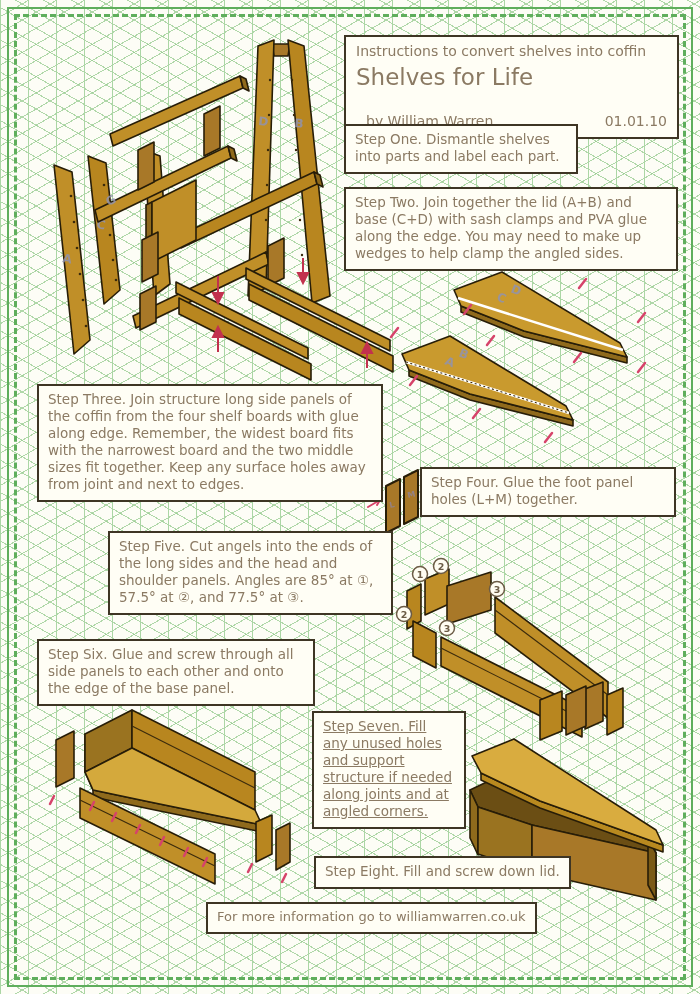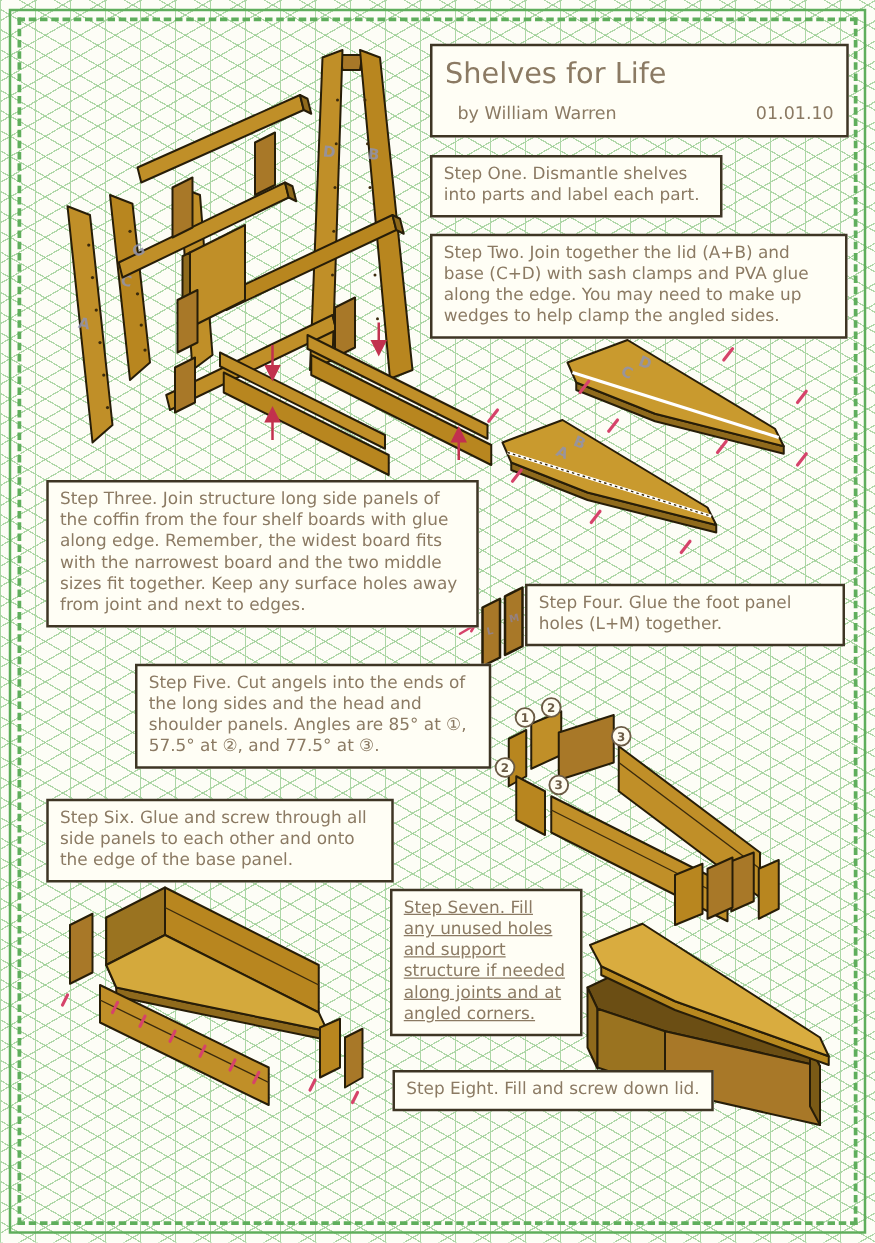--- a/index.html
+++ b/index.html
@@ -19,21 +19,21 @@
   svg.illus{position:absolute;left:0;top:0;z-index:1;}
   .tbox{
     position:absolute;z-index:2;
     background:#FFFEF5;border:2px solid #3E3524;
     color:#8B7A63;padding:5px 9px 7px;
     font-size:13.5px;line-height:1.26;
   }
   .fit{width:max-content;}
   .title-box{padding:6px 10px 7px;}
   .tagline{font-size:14px;}
-  .big-title{font-size:23px;margin:2px 0 9px;}
+  .big-title{font-size:23px;margin:2px 0 21px;}
   .byline{display:flex;justify-content:space-between;font-size:14px;margin-left:10px;}
   .wood{stroke:#271D08;stroke-width:1.6;stroke-linejoin:round;}
   .wood2{stroke:#271D08;stroke-width:2;stroke-linejoin:round;}
   .plabel{fill:#9193AE;opacity:.85;font-size:12px;font-weight:bold;}
   .plabel-sm{fill:#8D86A8;opacity:.7;font-size:8px;font-weight:bold;}
   .pink{stroke:#D6436A;stroke-width:2.5;stroke-linecap:round;}
   .redarr{stroke:#C2314E;stroke-width:2;fill:#C2314E;}
   .splitw{stroke:#FFFFFF;stroke-width:2.5;}
   .splitd{stroke:#3A2A0C;stroke-width:1.1;}
   .mcirc{fill:#FFFDF2;stroke:#6B5B45;stroke-width:1.5;}
@@ -226,20 +226,21 @@
       <polygon class="wood" points="470,790 478,807 478,855 470,838" fill="#8F6A1C"></polygon>
       <polygon class="wood" points="478,807 532,825 532,872 478,854" fill="#9A7320"></polygon>
       <polygon class="wood" points="532,825 656,853 656,900 532,872" fill="#A87828"></polygon>
       <polygon class="wood" points="648,838 656,853 656,900 648,885" fill="#7A5A16"></polygon>
       <polygon class="wood" points="481,773 540,801 663,845 663,852 540,808 481,780" fill="#B8891F"></polygon>
       <polygon class="wood" points="472,756 514,739 656,830 663,845 540,801 481,773" fill="#D9AC3F"></polygon>
     </g>
   </svg>
 
   <div class="tbox title-box" style="left:344px;top:35px;width:311px;">
+    <div class="tagline">Instructions to convert shelves into coffin</div>
     <div class="big-title">Shelves for Life</div>
     <div class="byline">
       <span>by William Warren</span>
       <span>01.01.10</span>
     </div>
   </div>
 
   <div class="tbox" style="left:344px;top:124px;width:212px;">Step One. Dismantle shelves into parts and label each part.</div>
 
   <div class="tbox" style="left:344px;top:187px;width:312px;">Step Two. Join together the lid (A+B) and base (C+D) with sash clamps and PVA glue along the edge. You may need to make up wedges to help clamp the angled sides.</div>
@@ -249,16 +250,17 @@
   <div class="tbox" style="left:420px;top:467px;width:234px;">Step Four. Glue the foot panel holes (L+M) together.</div>
 
   <div class="tbox" style="left:108px;top:531px;width:263px;">Step Five. Cut angels into the ends of the long sides and the head and shoulder panels. Angles are 85° at ①, 57.5° at ②, and 77.5° at ③.</div>
 
   <div class="tbox" style="left:37px;top:639px;width:256px;">Step Six. Glue and screw through all side panels to each other and onto the edge of the base panel.</div>
 
   <div class="tbox" style="left:312px;top:711px;width:132px;text-decoration:underline;">Step Seven. Fill any unused holes and support structure if needed along joints and at angled corners.</div>
 
   <div class="tbox fit" style="left:314px;top:856px;">Step Eight. Fill and screw down lid.</div>
 
+  <div class="tbox fit" style="left:206px;top:902px;font-size:13px;">For more information go to williamwarren.co.uk</div>
 
   <div class="frame-outer"></div>
   <div class="frame-inner"></div>
 </div>
 
 </body></html>

